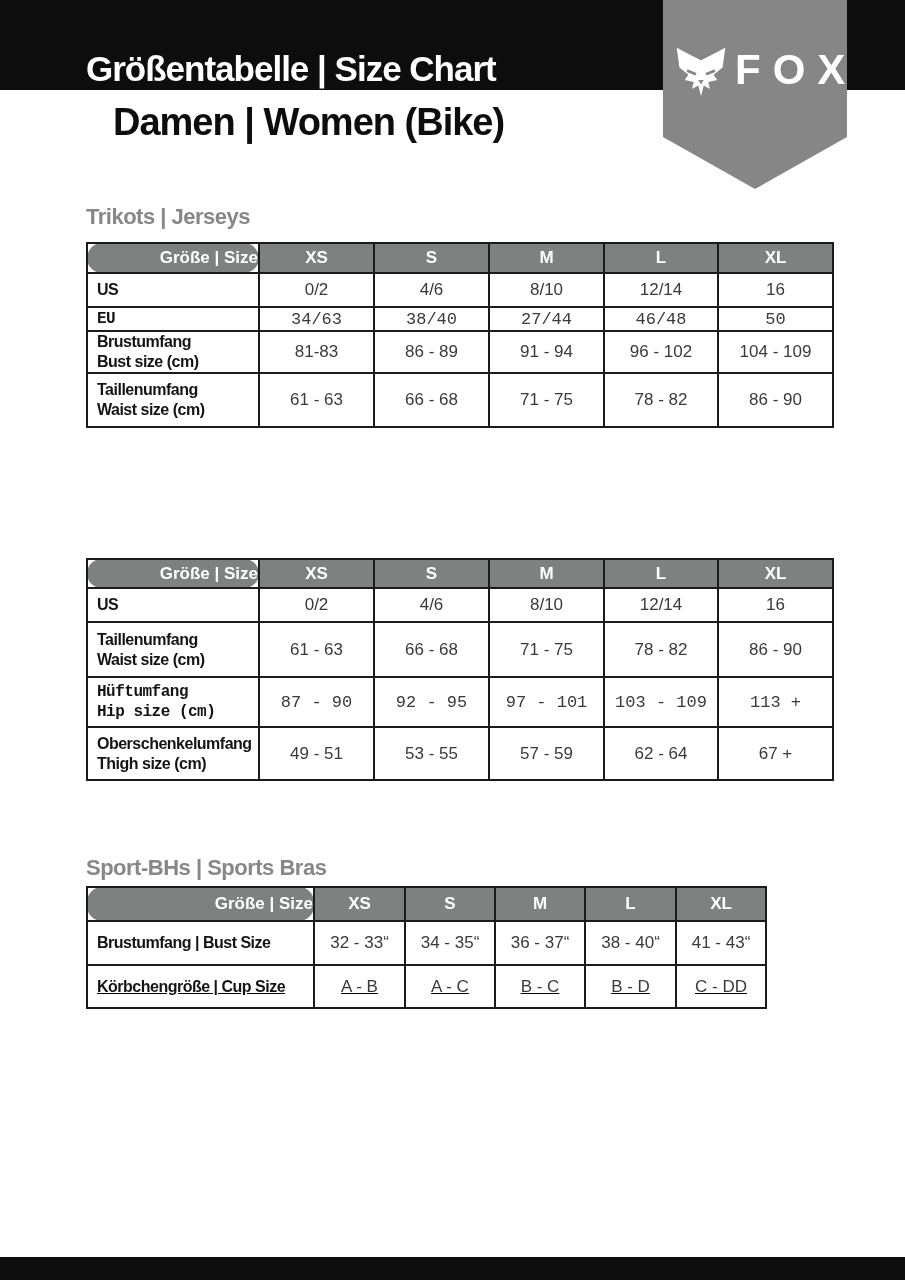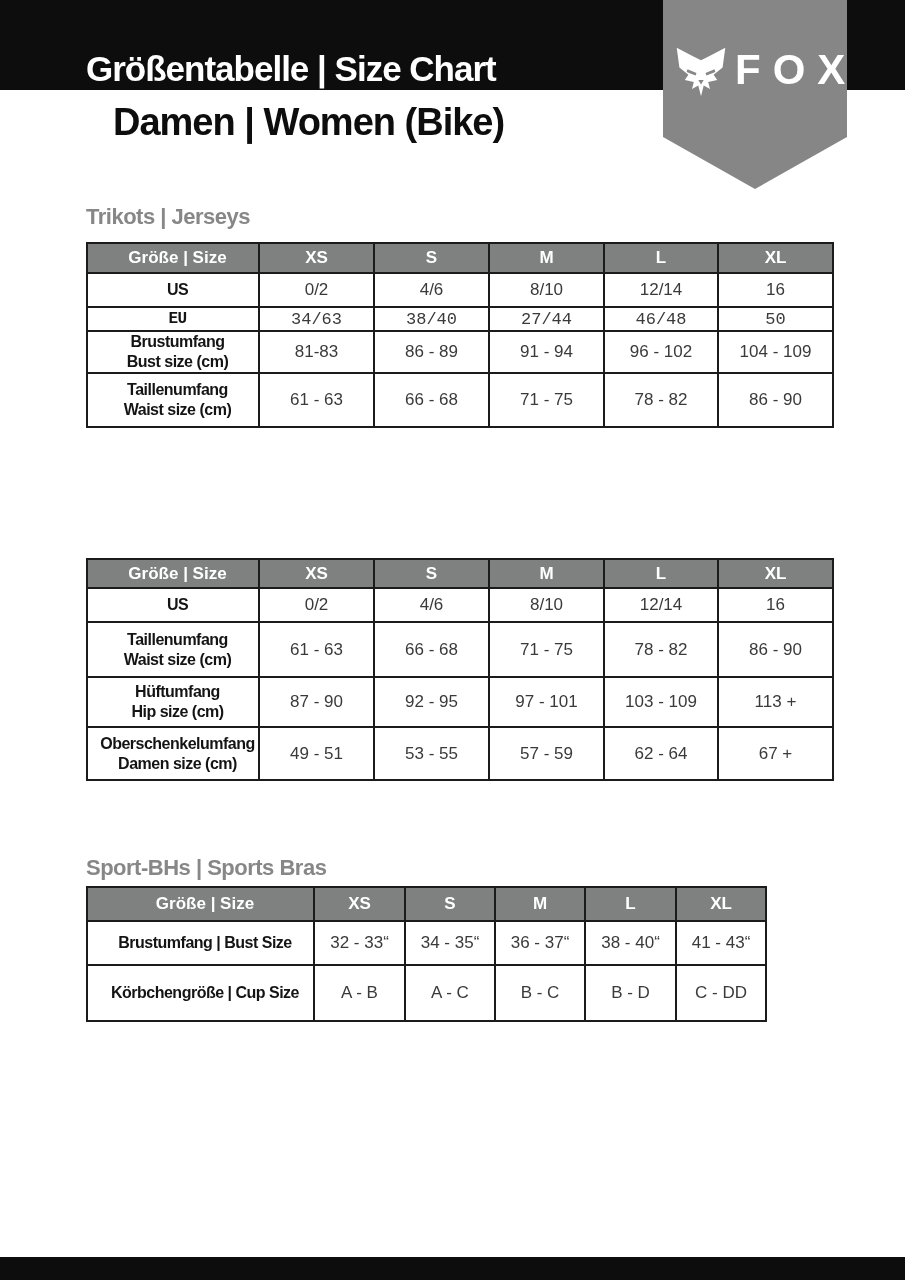--- a/index.html
+++ b/index.html
@@ -26,27 +26,27 @@
     font-weight:bold;letter-spacing:-0.5px;white-space:nowrap;}
   .st1{top:204px;} .st2{top:520px;} .st3{top:855px;}
 
   
   table.size-table{position:absolute;left:86px;border-collapse:collapse;table-layout:fixed;}
   .t1{top:242px;width:746px;}
   .t2{top:558px;width:746px;}
   .t3{top:886px;width:679px;}
   .size-table th,.size-table td{border:2px solid #1b1b1b;padding:0;vertical-align:middle;}
   .size-table th{background:#7f8080;color:#ffffff;font-size:17px;font-weight:bold;text-align:center;}
-  .size-table th.corner{text-align:center;padding-left:9px;}
+  .size-table th.corner{text-align:right;padding-left:9px;border-radius:15px;}
   .size-table td.label{font-weight:bold;color:#141414;font-size:16px;letter-spacing:-0.5px;
-    text-align:center;padding-left:9px;white-space:pre-line;line-height:1.25;}
+    text-align:left;padding-left:9px;white-space:pre-line;line-height:1.25;}
   .size-table td.val{color:#3a3a3a;font-size:17px;font-weight:normal;text-align:center;}
   .t1 tr.h{height:30px;} .t1 tr.r1{height:34px;} .t1 tr.r2{height:24px;font-family:Liberation Mono, monospace;} .t1 tr.r3{height:40px;} .t1 tr.r4{height:54px;}
-  .t2 tr.h{height:29px;} .t2 tr.r1{height:34px;} .t2 tr.r2{height:55px;} .t2 tr.r3{height:50px;} .t2 tr.r4{height:53px;}
-  .t3 tr.h{height:34px;} .t3 tr.r1{height:44px;} .t3 tr.r2{height:56px;}
+  .t2 tr.h{height:29px;} .t2 tr.r1{height:34px;} .t2 tr.r2{height:55px;} .t2 tr.r3{height:50px;font-family:Liberation Mono, monospace;} .t2 tr.r4{height:53px;}
+  .t3 tr.h{height:34px;} .t3 tr.r1{height:44px;} .t3 tr.r2{height:43px;text-decoration:underline;}
 
   
   .bottombar{position:absolute;left:0;top:1257px;width:905px;height:23px;background:#0d0d0d;}
 </style>
 </head>
 <body>
 
 <div class="page">
 
   <div class="topbar"></div>
@@ -158,21 +158,21 @@
       <td class="label">Hüftumfang
 Hip size (cm)</td>
       <td class="val">87 - 90</td>
       <td class="val">92 - 95</td>
       <td class="val">97 - 101</td>
       <td class="val">103 - 109</td>
       <td class="val">113 +</td>
     </tr>
     <tr class="r4">
       <td class="label">Oberschenkelumfang
-Damen size (cm)</td>
+Thigh size (cm)</td>
       <td class="val">49 - 51</td>
       <td class="val">53 - 55</td>
       <td class="val">57 - 59</td>
       <td class="val">62 - 64</td>
       <td class="val">67 +</td>
     </tr>
   </tbody>
     </table>
 
   <div class="section-title st3">Sport-BHs | Sports Bras</div>

